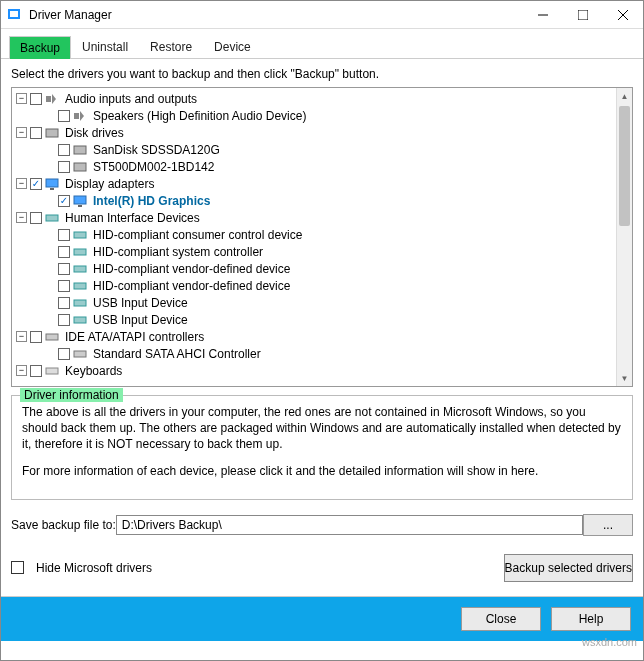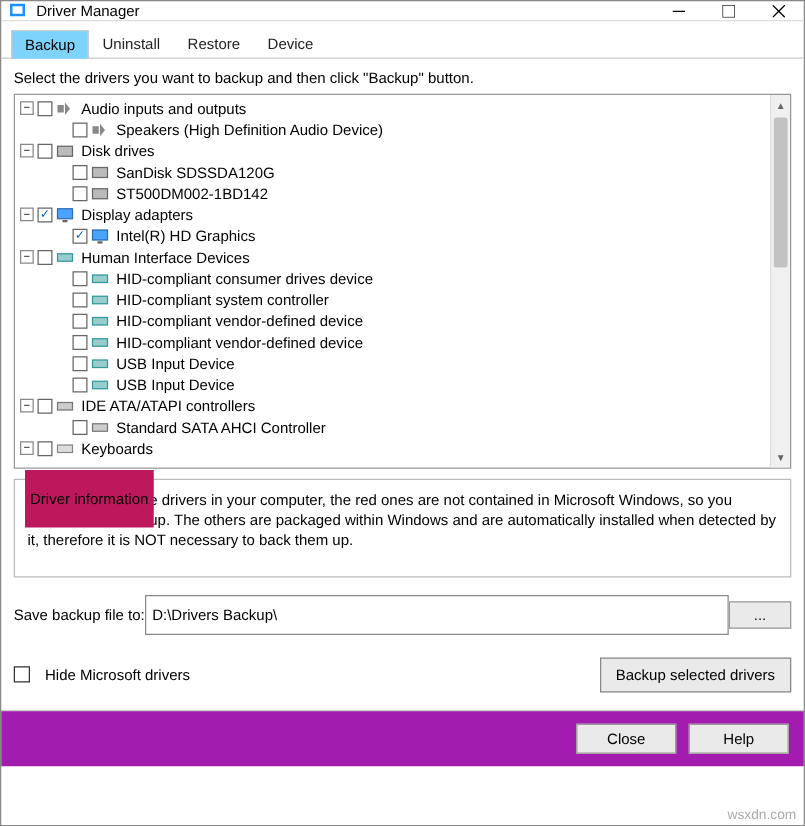--- a/index.html
+++ b/index.html
@@ -1,53 +1,53 @@
 <!DOCTYPE html>
 <html><head>
 <meta charset="utf-8">
 <style>
 * { box-sizing: border-box; }
 body { margin:0; font-family:"Segoe UI",Tahoma,sans-serif; font-size:12px; background:#fff; color:#000; }
 .window { width:644px; height:661px; border:1px solid #888; display:flex; flex-direction:column; position:relative; }
-.titlebar { height:16px; display:flex; align-items:center; padding:0 0 0 6px; border-bottom:1px solid #ddd; }
+.titlebar { height:28px; display:flex; align-items:center; padding:0 0 0 6px; border-bottom:1px solid #ddd; }
 .titlebar .icon { width:16px; height:16px; margin-right:6px; }
 .titlebar .title { flex:1; font-size:12px; }
 .tbtn { width:40px; height:28px; display:flex; align-items:center; justify-content:center; }
 .tabs { display:flex; padding:6px 8px 0 8px; border-bottom:1px solid #ccc; }
 .tab { padding:4px 10px; border:1px solid transparent; border-bottom:none; margin-right:0; cursor:default; }
-.tab.active { border-color:#ccc; background:#7dd3fc; position:relative; top:1px; }
+.tab.active { border-color:#ccc; background:#22c55e; position:relative; top:1px; }
 .tab:not(.active) { color:#222; }
 .instruction { padding:8px 10px 6px 10px; }
 .tree-wrap { margin:0 10px; border:1px solid #999; height:300px; overflow:hidden; position:relative; display:flex; }
 .tree { flex:1; overflow:hidden; padding:2px 0 2px 2px; }
 .scrollbar { width:16px; background:#f0f0f0; border-left:1px solid #ddd; position:relative; }
 .thumb { position:absolute; left:2px; right:2px; top:18px; height:120px; background:#c2c2c2; border-radius:2px; }
 .sbtn { position:absolute; left:0; right:0; height:16px; background:#f0f0f0; display:flex; align-items:center; justify-content:center; color:#666; font-size:8px; }
 .sbtn.up{top:0;} .sbtn.down{bottom:0;}
 .row { display:flex; align-items:center; height:17px; white-space:nowrap; }
 .toggle { width:11px; height:11px; border:1px solid #888; display:flex; align-items:center; justify-content:center; font-size:9px; line-height:1; margin-right:3px; background:#fff; }
 .cb { width:12px; height:12px; border:1px solid #666; margin-right:3px; background:#fff; display:flex; align-items:center; justify-content:center; }
 .cb.checked::after{content:"✓"; font-size:10px; color:#0066cc; line-height:1;}
 .devico { width:16px; height:12px; margin-right:4px; display:inline-block; }
 .label { font-size:12px; }
-.label.red { color:#000000; }
+.label.red { color:#0369a1;font-weight:bold; }
 .info-box { margin:8px 10px 0 10px; border:1px solid #bbb; padding:8px 10px 10px 10px; position:relative; }
-.info-title { position:absolute; top:-8px; left:8px; background:#be185d; padding:16px 4px; font-size:12px; }
+.info-title { position:absolute; top:-8px; left:8px; background:#86efac; padding:0 4px; font-size:12px; }
 .info-text { font-size:12px; line-height:1.35; }
 .info-text p { margin:0 0 10px 0; }
 .saveto { display:flex; align-items:center; margin:14px 10px 0 10px; }
-.saveto input[type=text] { flex:1; border:1px solid #888; height:32px; padding:0 5px; font-family:inherit; font-size:12px; }
+.saveto input[type=text] { flex:1; border:1px solid #888; height:20px; padding:0 5px; font-family:inherit; font-size:12px; }
 .browse { width:50px; height:22px; border:1px solid #999; background:#eaeaea; text-align:center; line-height:20px; }
 .bottom1 { display:flex; align-items:center; justify-content:space-between; margin:18px 10px 0 10px; }
 .chk { display:flex; align-items:center; gap:12px; }
 .chk .box { width:13px; height:13px; border:1px solid #333; }
-.bigbtn { border:1px solid #888; background:#eaeaea; padding:6px 12px; font-size:12px; }
-.footer { border-top:1px solid #ccc; margin-top:14px; padding:10px 12px; display:flex; justify-content:flex-end; gap:10px; background:#a21caf; }
+.bigbtn { border:1px solid #888; background:#eaeaea; padding:6px 0; font-size:12px; }
+.footer { border-top:1px solid #ccc; margin-top:14px; padding:10px 12px; display:flex; justify-content:flex-end; gap:10px; background:#0ea5e9; }
 .footer .btn { width:80px; height:24px; border:1px solid #999; background:#eaeaea; text-align:center; line-height:22px; font-size:12px; }
-.watermark { position:absolute; bottom:2px; right:6px; font-size:11px; color:#aaa; pointer-events:none; }
+.watermark { position:absolute; bottom:12px; right:6px; font-size:11px; color:#aaa; pointer-events:none; }
 .indent0{padding-left:2px;} .indent1b{padding-left:44px;}
 svg { display:block; }
 </style>
 </head>
 <body>
 
 <div class="window">
 
   <div class="titlebar">
     <span class="icon">
@@ -170,21 +170,21 @@
           </span>
         <span class="label">Human Interface Devices</span>
       </div>
       <div class="row indent1b">
           <span class="cb"></span>
           <span class="devico">
             <svg width="16" height="12">
               <rect x="1" y="3" width="12" height="6" fill="#9cc" stroke="#399"></rect>
             </svg>
           </span>
-          <span class="label">HID-compliant consumer drives device</span>
+          <span class="label">HID-compliant consumer control device</span>
         </div>
       <div class="row indent1b">
           <span class="cb"></span>
           <span class="devico">
             <svg width="16" height="12">
               <rect x="1" y="3" width="12" height="6" fill="#9cc" stroke="#399"></rect>
             </svg>
           </span>
           <span class="label">HID-compliant system controller</span>
         </div>
@@ -261,20 +261,21 @@
       <div class="sbtn up">▲</div>
       <div class="thumb"></div>
       <div class="sbtn down">▼</div>
     </div>
   </div>
 
   <div class="info-box">
     <div class="info-title">Driver information</div>
     <div class="info-text">
       <p>The above is all the drivers in your computer, the red ones are not contained in Microsoft Windows, so you should back them up. The others are packaged within Windows and are automatically installed when detected by it, therefore it is NOT necessary to back them up.</p>
+      <p>For more information of each device, please click it and the detailed information will show in here.</p>
     </div>
   </div>
 
   <div class="saveto">
     <span>Save backup file to:</span>
     <input type="text" value="D:\Drivers Backup\" style="">
     <div class="browse">...</div>
   </div>
 
   <div class="bottom1">

